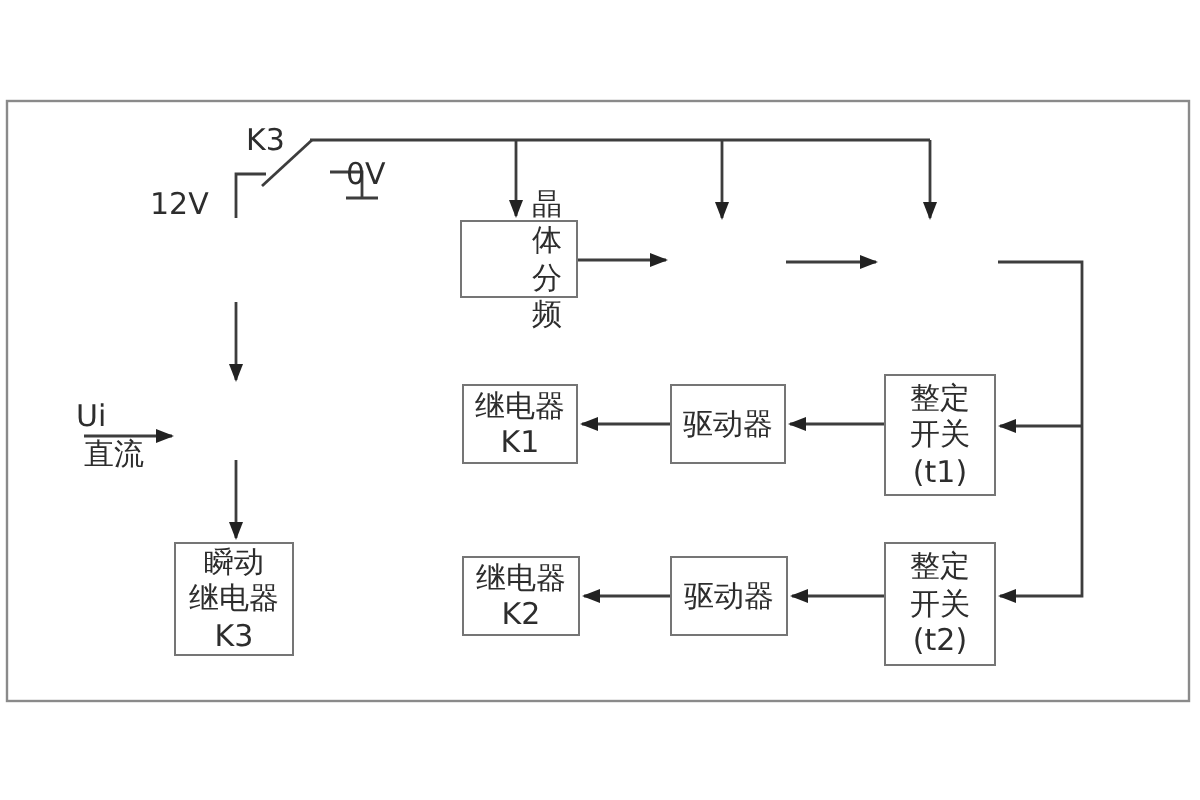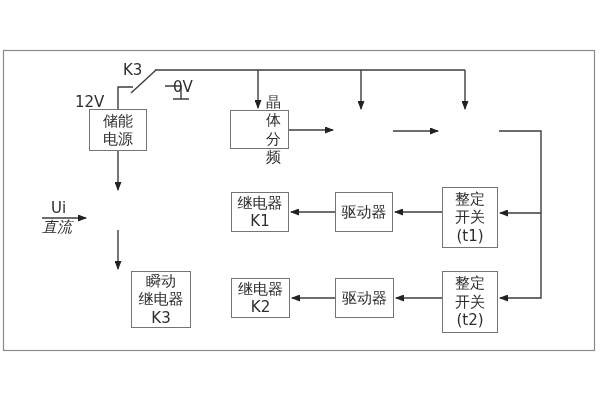--- a/index.html
+++ b/index.html
@@ -33,36 +33,36 @@
   .lbl {
     position: absolute;
     font-size: 15px;
     line-height: 16px;
     color: #2d2d2d;
     white-space: nowrap;
   }
   
   .b-storage  { left: 89px;  top: 109px; width: 58px; height: 42px; }
   .b-stepdown { left: 88px;  top: 192px; width: 60px; height: 38px; }
-  .b-instant  { left: 87px;  top: 271px; width: 60px; height: 57px; margin-left: 44px; }
+  .b-instant  { left: 87px;  top: 271px; width: 60px; height: 57px; }
   .b-crystal  { left: 230px; top: 110px; width: 59px; height: 39px; padding-left: 28px; }
   .b-div1     { left: 335px; top: 111px; width: 58px; height: 40px; }
   .b-counter  { left: 440px; top: 111px; width: 59px; height: 40px; }
   .b-k1       { left: 231px; top: 192px; width: 58px; height: 40px; }
   .b-drv1     { left: 335px; top: 192px; width: 58px; height: 40px; }
   .b-t1       { left: 442px; top: 187px; width: 56px; height: 61px; }
   .b-k2       { left: 231px; top: 278px; width: 59px; height: 40px; }
   .b-drv2     { left: 335px; top: 278px; width: 59px; height: 40px; }
   .b-t2       { left: 442px; top: 271px; width: 56px; height: 62px; }
   
   .l-k3  { left: 123px; top: 62px;  }
   .l-12v { left: 75px;  top: 94px;  }
   .l-0v  { left: 173px; top: 79px;  }
-  .l-ui  { left: 51px;  top: 200px; }
-  .l-dc  { left: 42px;  top: 219px; font-style: italic; }
+  .l-ui  { left: 38px;  top: 200px; }
+  .l-dc  { left: 42px;  top: 219px; }
 </style>
 </head>
 <body>
 
 <div class="stage">
 
   <svg class="wires" width="600" height="400" viewBox="0 0 600 400" xmlns="http://www.w3.org/2000/svg">
     <defs>
       <marker id="arr" markerWidth="9" markerHeight="7" refX="8" refY="3.5" orient="auto" markerUnits="userSpaceOnUse">
         <path d="M0,0 L9,3.5 L0,7 Z" fill="#222222"></path>
@@ -86,22 +86,20 @@
       <path d="M393,131 L438,131" marker-end="url(#arr)"></path>
       <path d="M499,131 L541,131 L541,298 L500,298" marker-end="url(#arr)"></path>
       <path d="M541,213 L500,213" marker-end="url(#arr)"></path>
       <path d="M442,212 L395,212" marker-end="url(#arr)"></path>
       <path d="M335,212 L291,212" marker-end="url(#arr)"></path>
       <path d="M442,298 L396,298" marker-end="url(#arr)"></path>
       <path d="M335,298 L292,298" marker-end="url(#arr)"></path>
     </g>
   </svg>
 
-  <div class="block b-storage">储能
-电源</div>
   <div class="block b-instant">瞬动
 继电器
 K3</div>
   <div class="block b-crystal">晶体
 分频</div>
   <div class="block b-k1">继电器
 K1</div>
   <div class="block b-drv1">驱动器</div>
   <div class="block b-t1">整定
 开关

